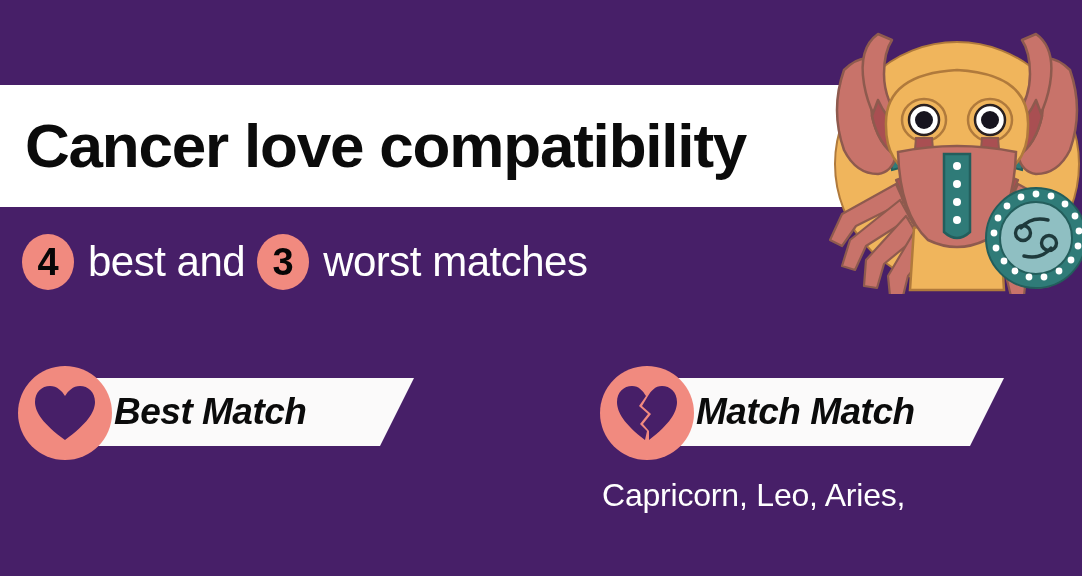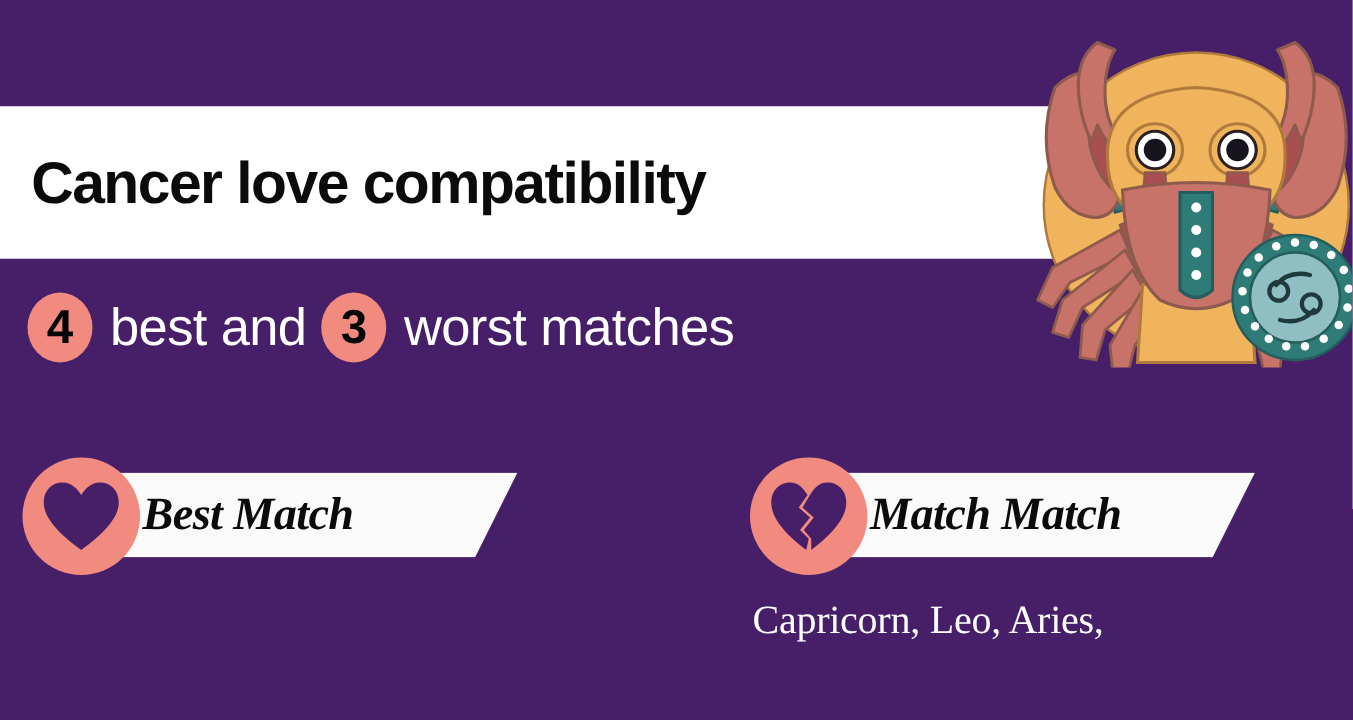--- a/index.html
+++ b/index.html
@@ -32,21 +32,21 @@
   }
   .title-text {
     position: absolute;
     left: 25px;
     top: 85px;
     width: 810px;
     height: 122px;
     line-height: 122px;
     font-family: "Liberation Sans", sans-serif;
     font-weight: bold;
-    font-size: 47px;
+    font-size: 62px;
     letter-spacing: -1.2px;
     color: #0B0B0B;
     white-space: nowrap;
     z-index: 4;
   }
 
   
   .subtitle-row {
     position: absolute;
     left: 22px;
@@ -78,21 +78,20 @@
     padding: 0 12px 0 14px;
     line-height: 1;
   }
   .sub-word.last { padding-right: 0; text-align: center; }
 
   
   .match-col {
     position: absolute;
     top: 366px;
     z-index: 5;
-    font-family: Liberation Serif, serif;
   }
   .match-col.best  { left: 18px;  width: 560px; }
   .match-col.worst { left: 600px; width: 470px; }
 
   .ribbon {
     position: relative;
     height: 96px;
   }
   .icon-circle {
     position: absolute;

